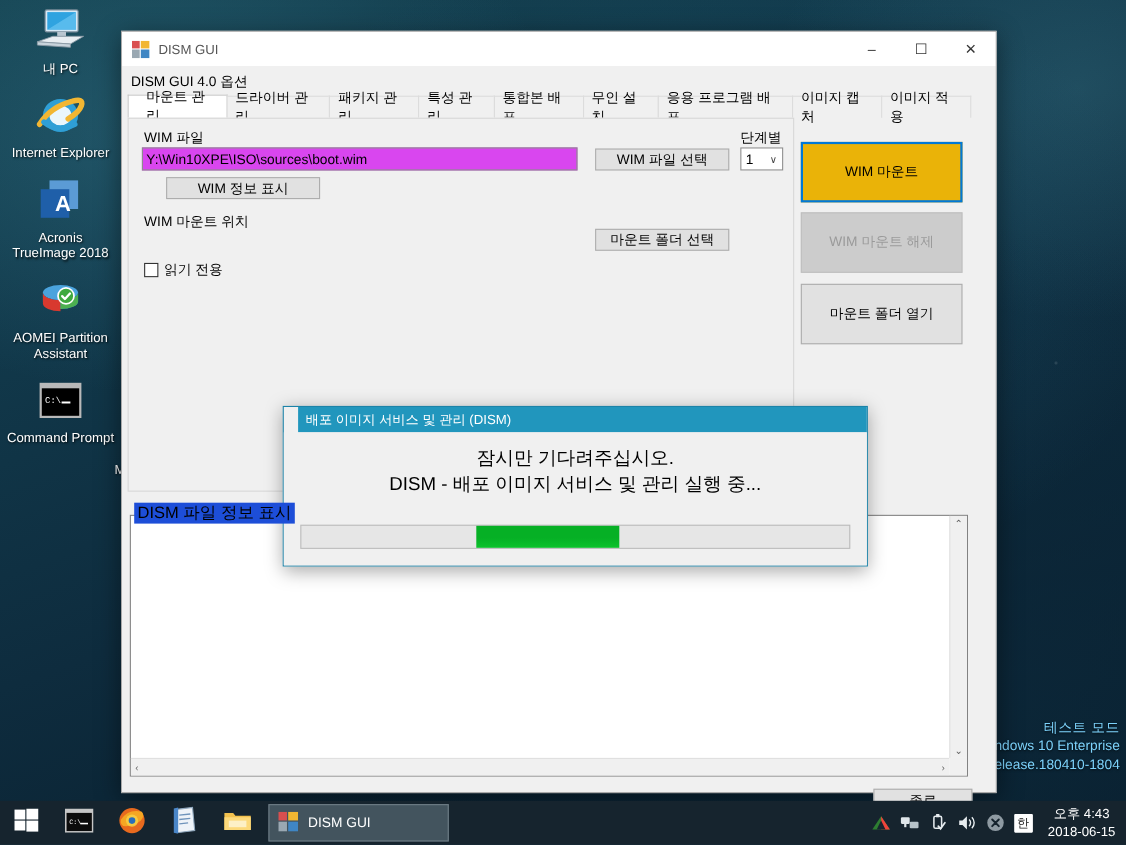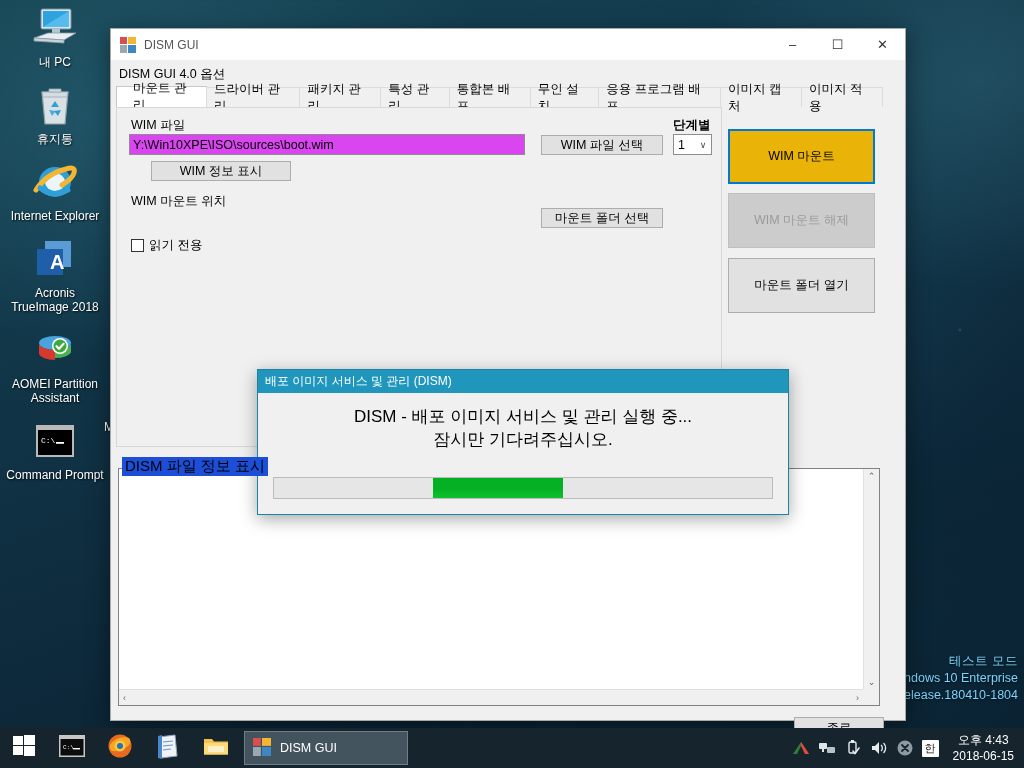--- a/index.html
+++ b/index.html
@@ -217,21 +217,21 @@
     width: 532px; height: 146px;
     border: 1px solid #1c83a8;
     box-shadow: 0 4px 16px rgba(0,0,0,.35);
     background: #f0f0f0;
     display: flex; flex-direction: column;
   }
   #dlg-title {
     height: 23px; background: #2196bd;
     display: flex; align-items: center;
     padding-left: 7px;
-    color: #fff; font-size: 12px;
+    color: #fff; font-size: 12px; margin-left: 13px;
   }
   #dlg-body { flex: 1; position: relative; background: #f0f0f0; }
   #dlg-msg {
     position: absolute; left: 0; right: 0; top: 12px;
     text-align: center; font-size: 17px; color: #000;
     line-height: 23px;
   }
   #dlg-progress {
     position: absolute; left: 15px; top: 84px;
     width: 500px; height: 22px;
@@ -292,35 +292,20 @@
         <rect x="11" y="4" width="26" height="16" fill="#2fa3e0"></rect>
         <polygon points="11,20 37,4 37,20" fill="#6ec8f5" opacity=".65"></polygon>
         <rect x="20" y="22" width="8" height="4" fill="#b8c6d0"></rect>
         <polygon points="2,31 16,26 44,26 32,33" fill="#e8eef2" stroke="#8b9aa5" stroke-width=".8"></polygon>
         <polygon points="2,31 32,33 32,36 2,34" fill="#c8d4dc" stroke="#8b9aa5" stroke-width=".8"></polygon>
       </svg>
     </span>
     <span class="label">내 PC</span>
   </div>
 
-  <div class="desk-icon">
-    <span class="glyph">
-      <svg width="40" height="44" viewBox="0 0 40 44">
-        <path d="M7 9 L33 9 L30 41 L10 41 Z" fill="#e9eef1" stroke="#9aa8b2" stroke-width="1.2" opacity=".92"></path>
-        <path d="M7 9 L33 9 L32 14 L8 14 Z" fill="#d4dde3" stroke="#9aa8b2" stroke-width=".8"></path>
-        <path d="M14 6 h12 v3 h-12 z" fill="#cfd8de" stroke="#9aa8b2" stroke-width=".8"></path>
-        <g fill="#2f9fd6">
-          <path d="M20 18 l4 6 h-8 z"></path>
-          <path d="M26 27 l-3 6 -4-5 z"></path>
-          <path d="M14 27 l3 6 4-5 z" opacity=".8"></path>
-        </g>
-      </svg>
-    </span>
-    <span class="label">휴지통</span>
-  </div>
 
   <div class="desk-icon">
     <span class="glyph">
       <svg width="46" height="44" viewBox="0 0 46 44">
         <ellipse cx="23" cy="22" rx="16" ry="15" fill="#2f9fd6"></ellipse>
         <ellipse cx="23" cy="22" rx="10" ry="9" fill="#eaf6fc"></ellipse>
         <path d="M4 30 Q14 14 34 9 Q44 6 42 13 Q40 19 30 25" fill="none" stroke="#f2b632" stroke-width="5" stroke-linecap="round"></path>
         <path d="M8 28 Q20 38 36 30" fill="none" stroke="#2f9fd6" stroke-width="5" stroke-linecap="round"></path>
       </svg>
     </span>
@@ -423,21 +408,21 @@
 
       <div class="chk-row" style="left:14px; top:129px;">
         <span class="chkbox"></span>
         <span>읽기 전용</span>
       </div>
 
       <div class="btn" style="left:424px; top:27px; width:122px; height:20px;">WIM 파일 선택</div>
 
       <div class="btn" style="left:424px; top:100px; width:122px; height:20px;">마운트 폴더 선택</div>
 
-      <div class="grp-label" style="left:556px; top:9px;font-weight:bold;">단계별</div>
+      <div class="grp-label" style="left:556px; top:9px;">단계별</div>
 
       <div class="combo" style="left:556px; top:26px; width:39px;">
         <span class="cval">1</span>
         <span class="carrow">∨</span>
       </div>
 
       <div class="btn focused" style="left:611px; top:21px; width:147px; height:55px;">WIM 마운트</div>
 
       <div class="btn disabled" style="left:611px; top:85px; width:147px; height:55px;">WIM 마운트 해제</div>
 
@@ -462,22 +447,22 @@
     <div class="btn" id="exit-btn">종료</div>
   </div>
 </div>
 
 <div id="dism-dialog">
   <div id="dlg-title">
     <span>배포 이미지 서비스 및 관리 (DISM)</span>
   </div>
   <div id="dlg-body">
     <div id="dlg-msg">
+      <div>잠시만 기다려주십시오.</div>
       <div>DISM - 배포 이미지 서비스 및 관리 실행 중...</div>
-      <div>잠시만 기다려주십시오.</div>
     </div>
     <div id="dlg-progress">
       <div class="chunk" style="left: 32%; width: 26%;"></div>
     </div>
   </div>
 </div>
 
 <div id="taskbar">
 
   <div id="start-btn">

